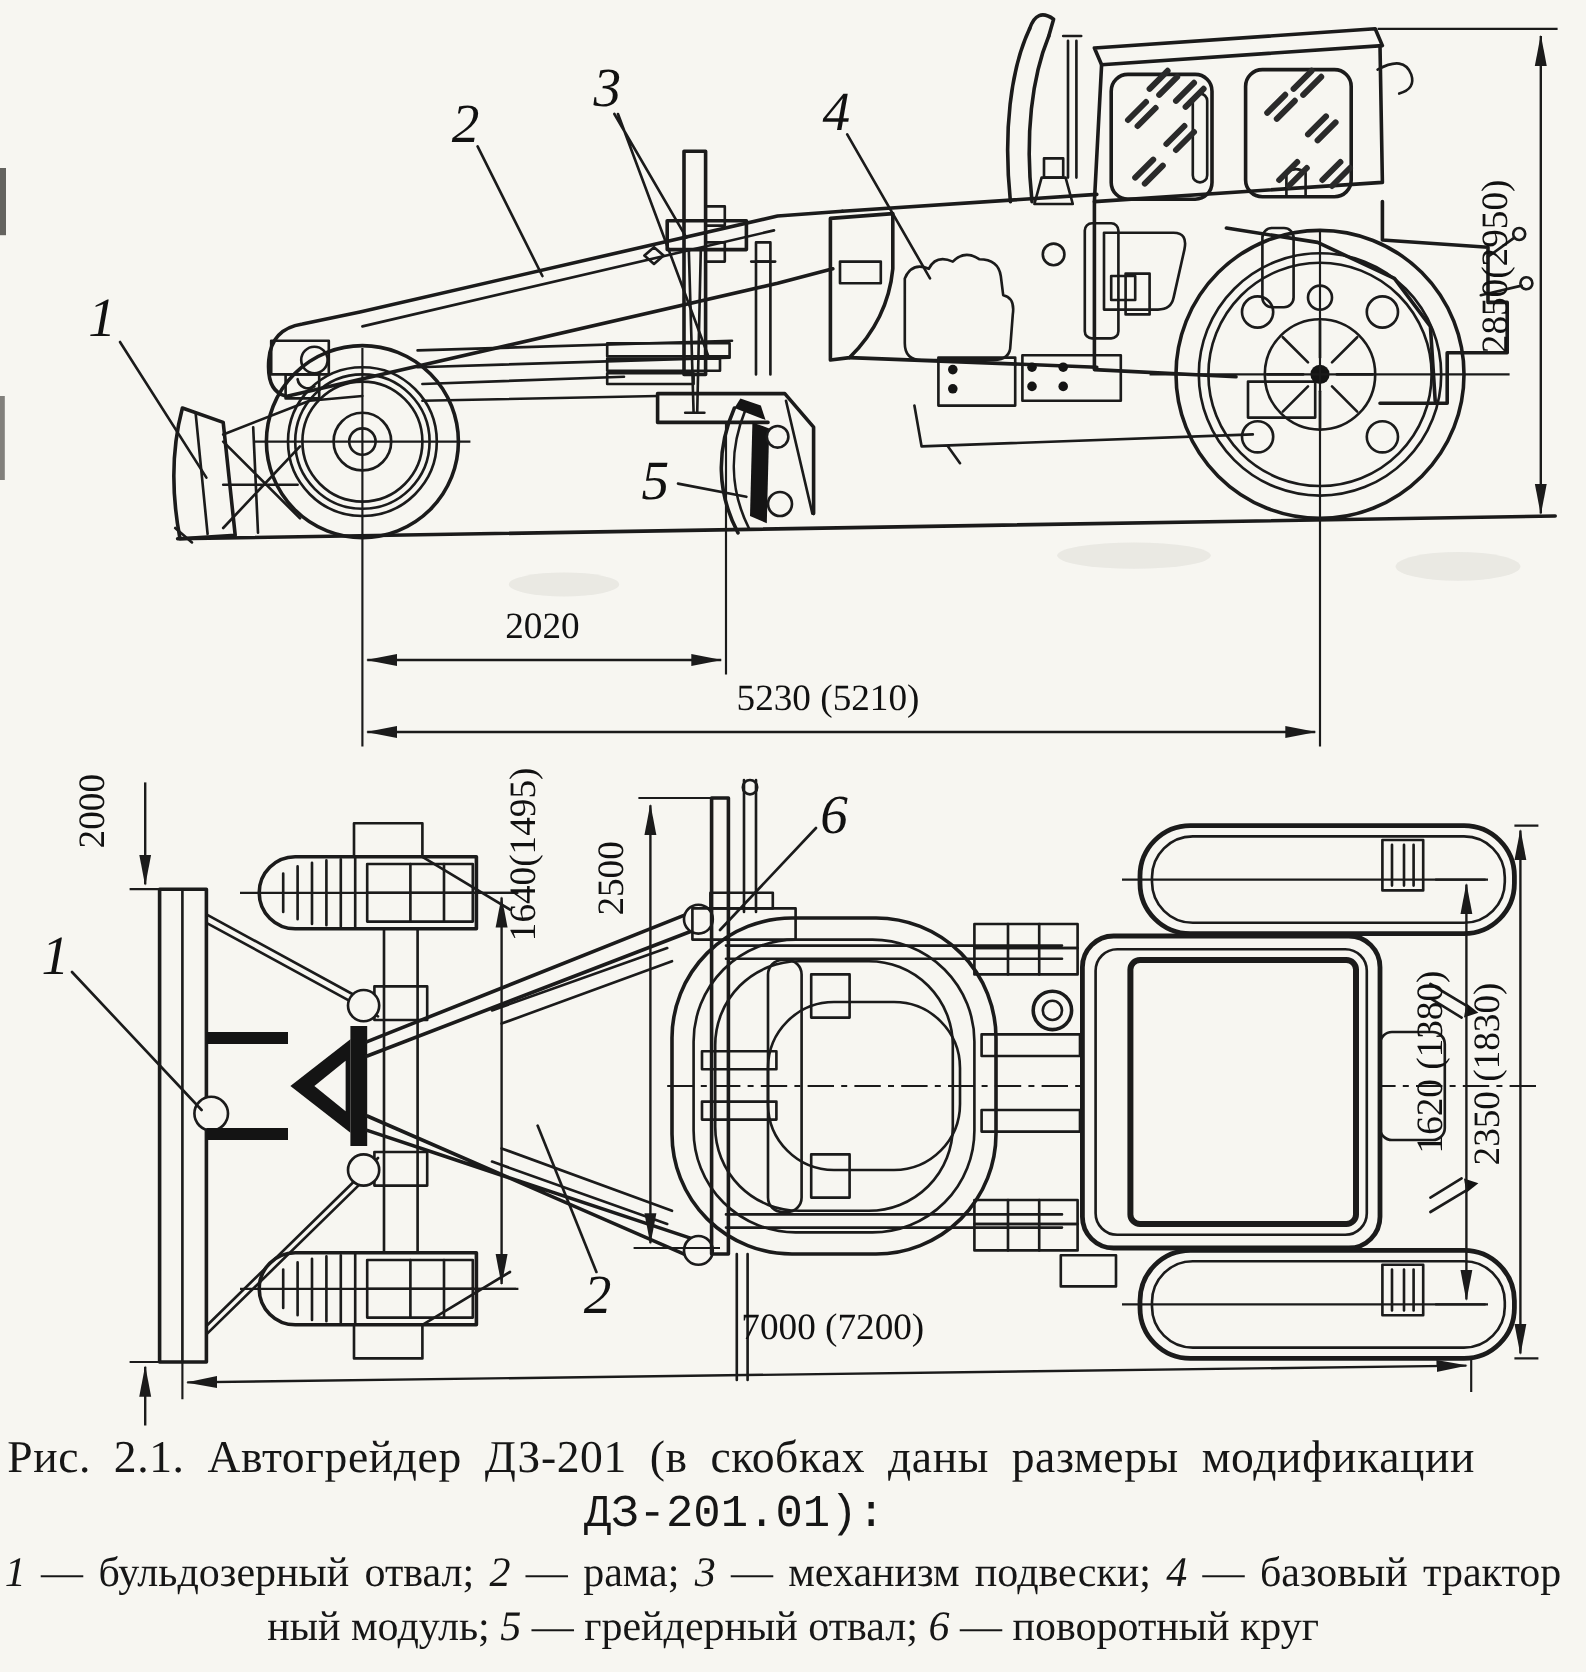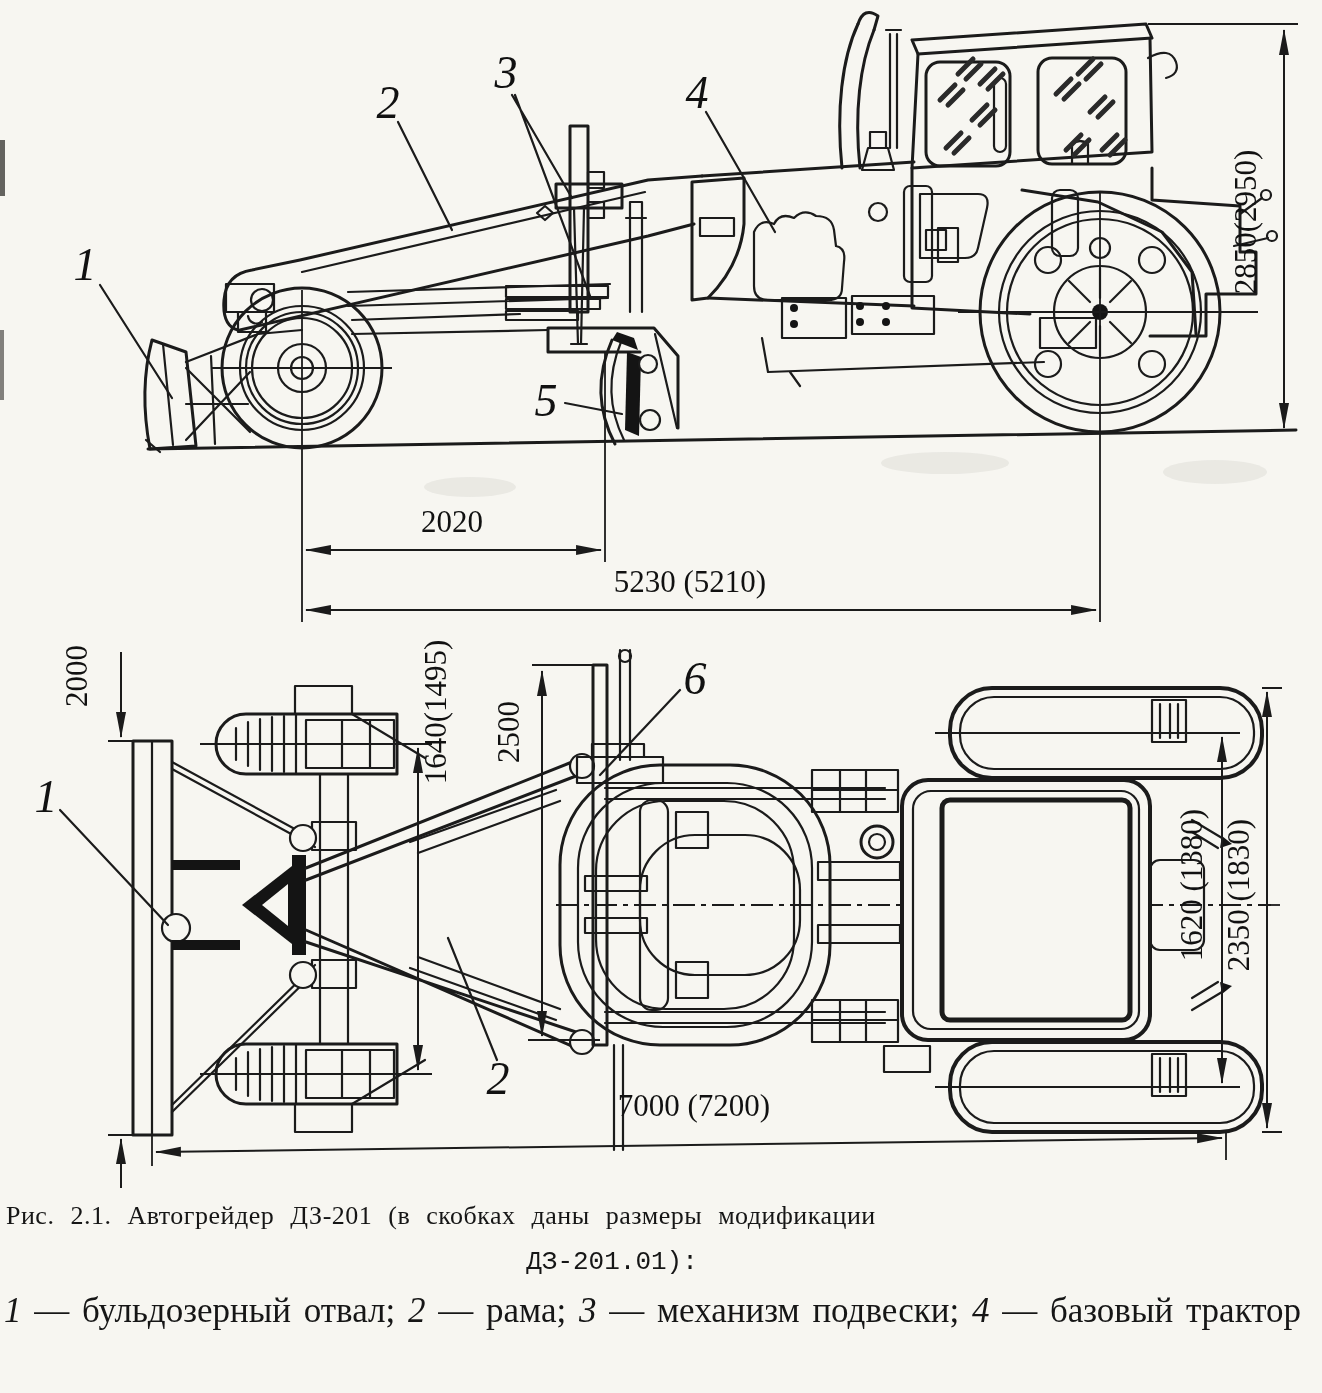--- a/index.html
+++ b/index.html
@@ -21,21 +21,21 @@
   svg .dim{stroke:#1b1b1b;stroke-width:2;fill:none;}
   svg .ext{stroke:#1b1b1b;stroke-width:1.8;fill:none;}
   svg .cl{stroke:#1b1b1b;stroke-width:1.8;fill:none;stroke-dasharray:22 6 5 6;}
   svg .hatch{stroke:#2a2a2a;stroke-width:5;fill:none;stroke-linecap:round;}
   svg text{fill:#111;}
   svg .dimtxt{font:31px "Liberation Serif", serif;}
   svg .lbl{font:italic 46px "Liberation Serif", serif;}
   svg .ghost{fill:#8a8a82;opacity:0.12;}
   #caption{
     position:absolute;left:0;top:1192px;width:1224px;
-    font-size:26px;line-height:47px;
+    font-size:38px;line-height:47px;
   }
   .cap1{padding:0 6px;white-space:nowrap;letter-spacing:0.5px;word-spacing:9px;}
   .cap2{text-align:center;font-family:Liberation Mono, monospace;}
   #legend{
     position:absolute;left:0;top:1288px;width:1322px;
     font-size:35px;line-height:45px;
   }
   .leg1{padding:0 4px;white-space:nowrap;word-spacing:4px;}
   .leg2{text-align:center;}
   .pnum{font-style:italic;}
@@ -381,13 +381,14 @@
   </g>
 </svg>
 
 <div id="caption">
   <div class="cap1">Рис. 2.1. Автогрейдер ДЗ-201 (в скобках даны размеры модификации</div>
   <div class="cap2">ДЗ-201.01):</div>
 </div>
 
 <div id="legend">
   <div class="leg1"><span class="pnum">1</span><span> — бульдозерный отвал; </span><span class="pnum">2</span><span> — рама; </span><span class="pnum">3</span><span> — механизм подвески; </span><span class="pnum">4</span><span> — базовый трактор</span></div>
+  <div class="leg2"><span>ный модуль; </span><span class="pnum">5</span><span> — грейдерный отвал; </span><span class="pnum">6</span><span> — поворотный круг</span></div>
 </div>
 
 </body></html>

